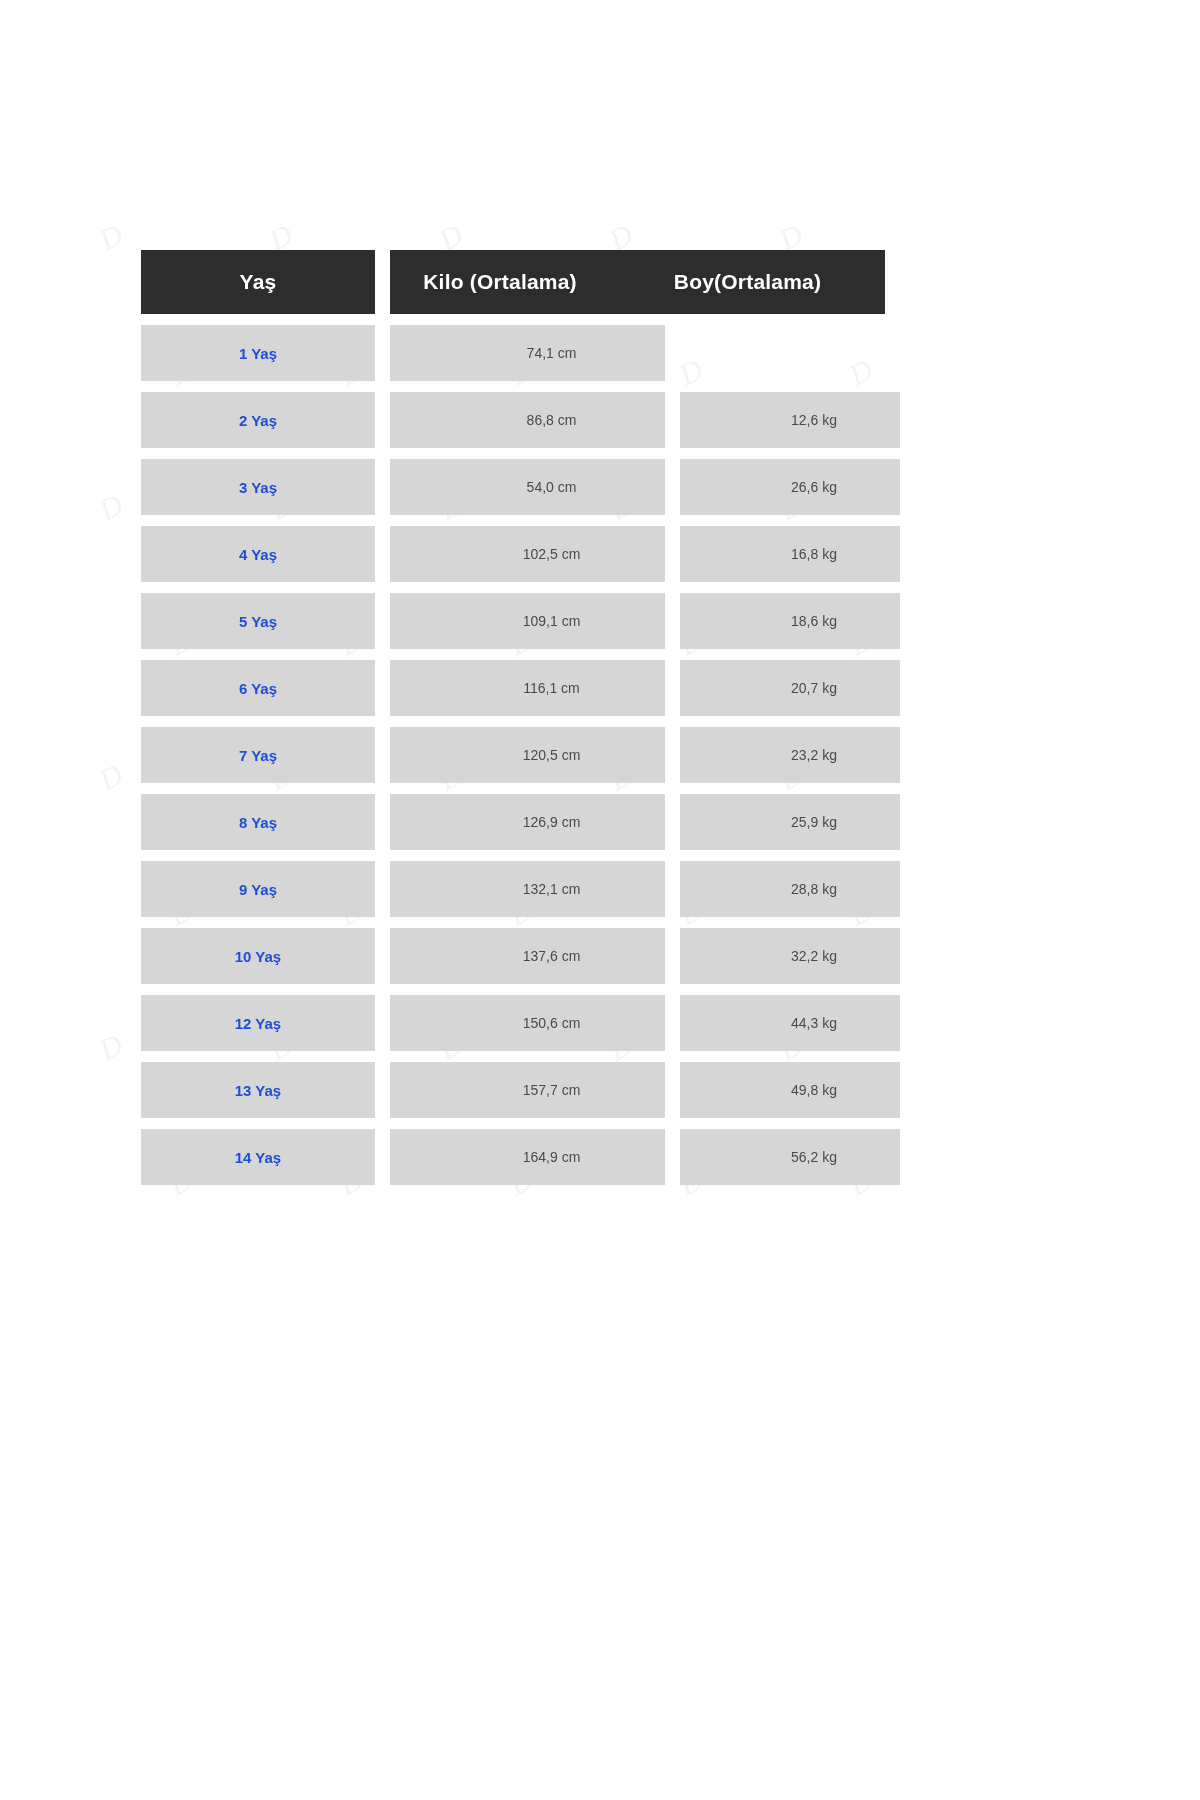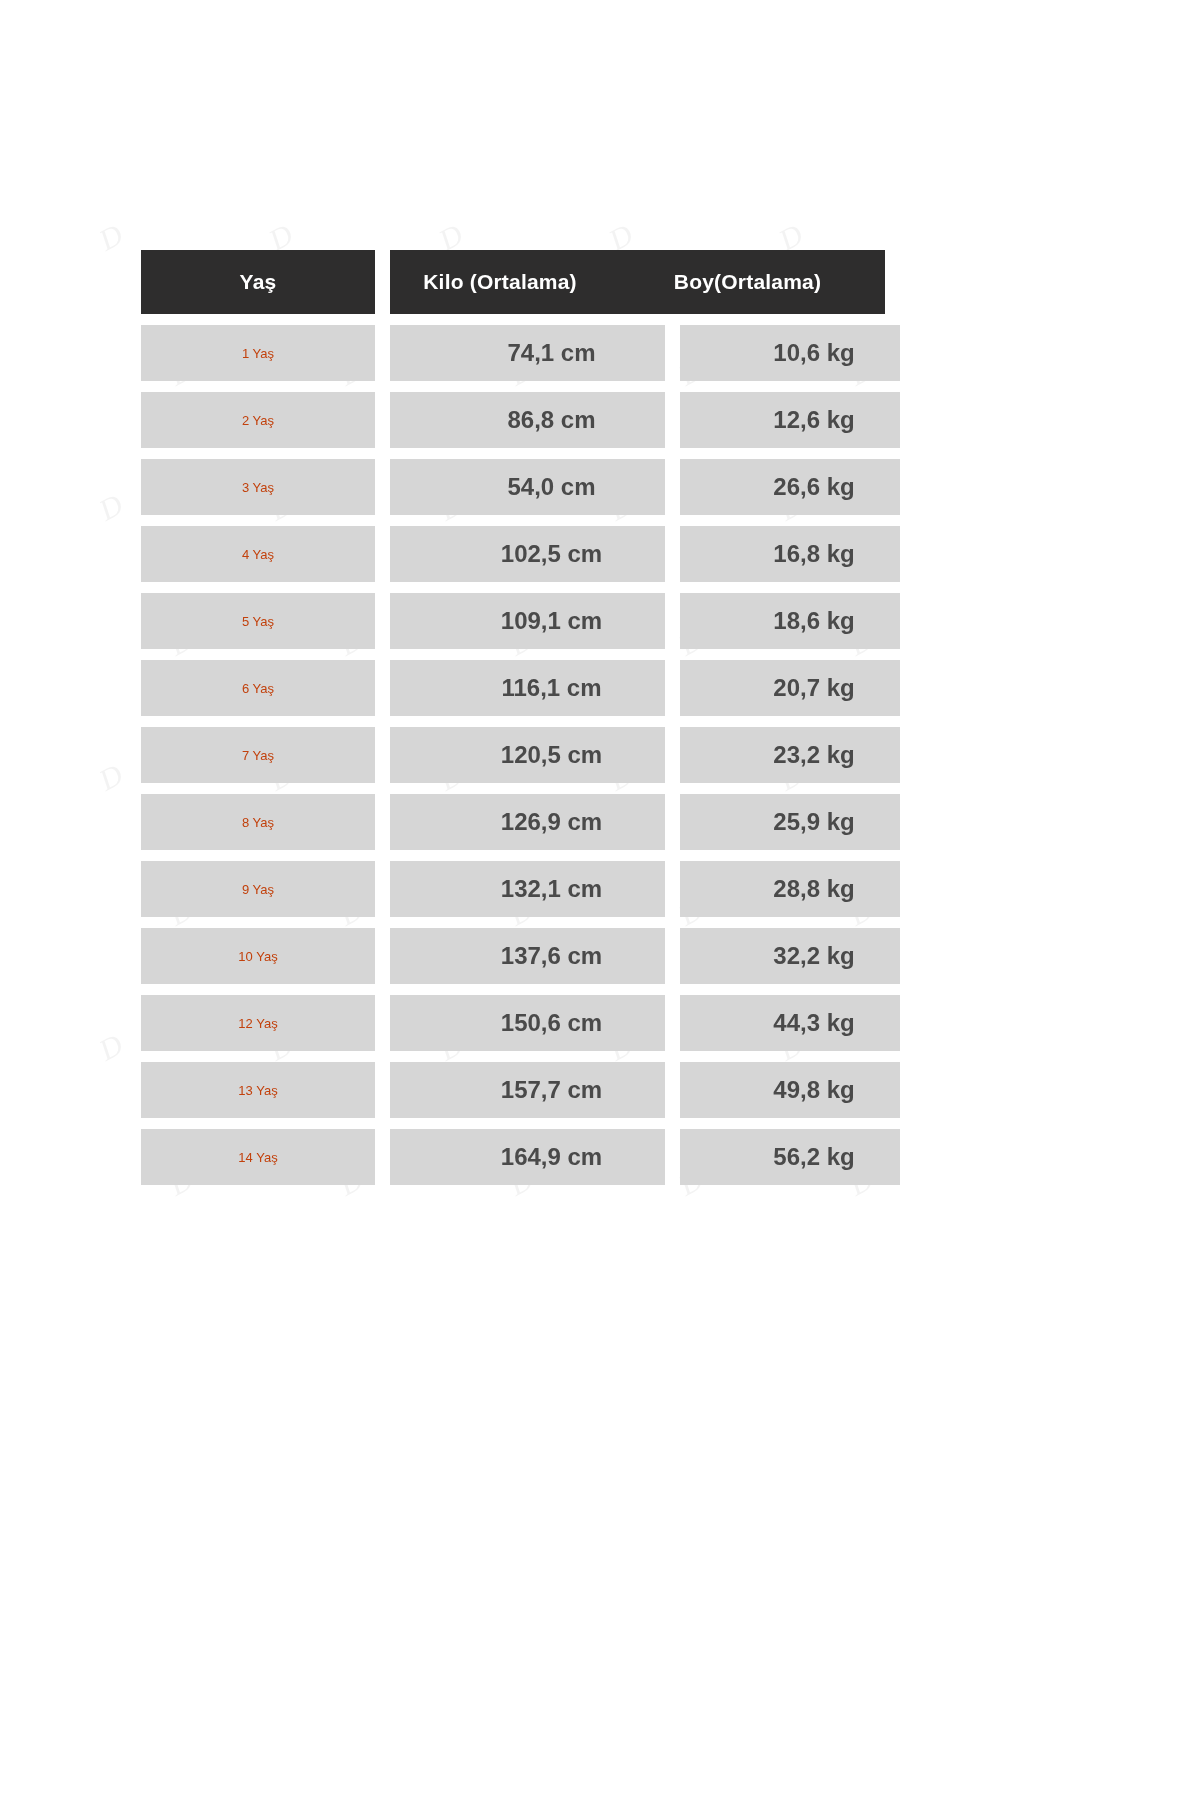--- a/index.html
+++ b/index.html
@@ -83,28 +83,28 @@
     letter-spacing: 0.2px;
   }
 
   
   .body-row .cell {
     background: #d6d6d6;
     height: 56px;
     color: #3a3a3a;
   }
   .body-row .c1 {
-    font-size: 13px;
-    font-weight: normal;
-    color: #c2410c;
+    font-size: 15px;
+    font-weight: bold;
+    color: #1d4ed8;
   }
   .body-row .c2,
   .body-row .c3 {
-    font-size: 24px;
-    font-weight: bold;
+    font-size: 14px;
+    font-weight: normal;
     color: #4a4a4a;
     padding-left: 48px;
   }
 </style>
 </head>
 <body>
 
 <div id="page">
 
   <div id="watermark-layer">
@@ -165,23 +165,20 @@
     </div>
 
     <div id="rows-container">
         <div class="trow body-row">
           <div class="cell c1">
             <span>1 Yaş</span>
           </div>
           <div class="cell c2">
             <span>74,1 cm</span>
           </div>
-          <div class="cell c3">
-            <span>10,6 kg</span>
-          </div>
         </div>
         <div class="trow body-row">
           <div class="cell c1">
             <span>2 Yaş</span>
           </div>
           <div class="cell c2">
             <span>86,8 cm</span>
           </div>
           <div class="cell c3">
             <span>12,6 kg</span>

